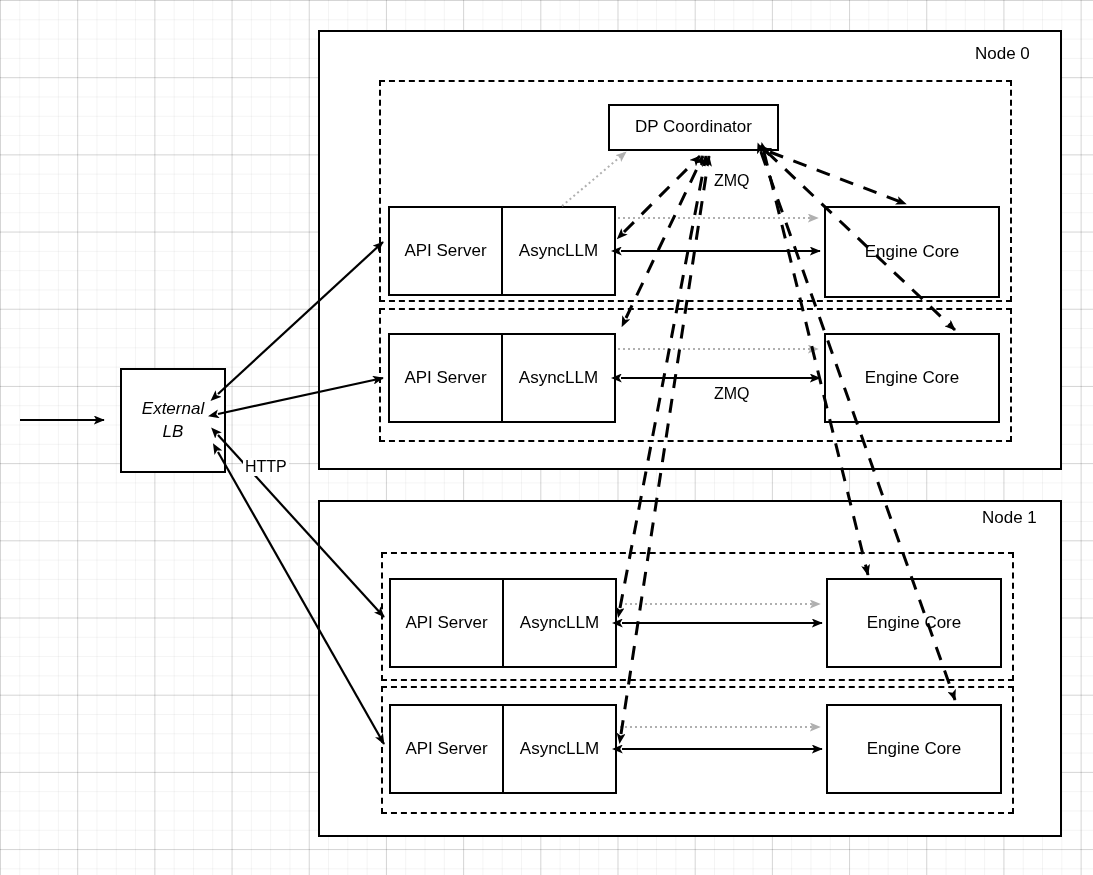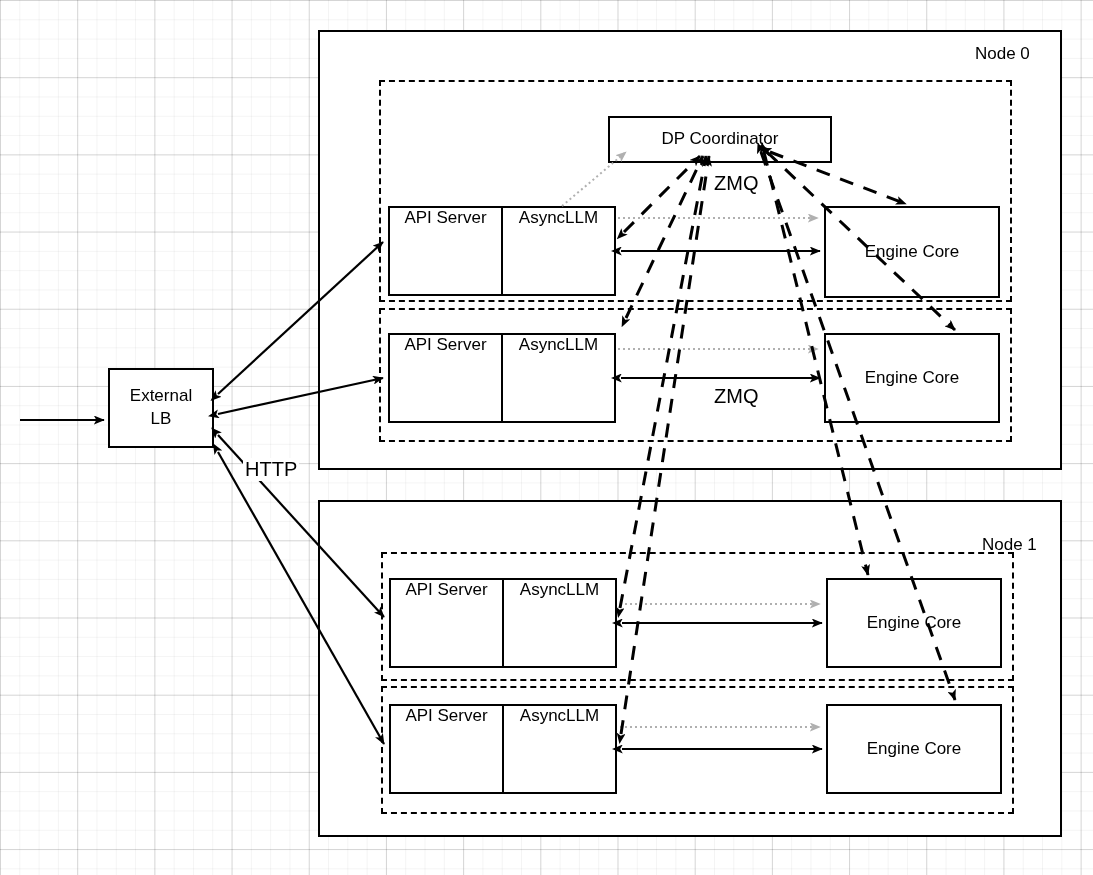--- a/index.html
+++ b/index.html
@@ -44,55 +44,55 @@
   .unit{
     position:absolute;
     border:2px solid #000;
     background:#ffffff;
     box-sizing:border-box;
     display:flex;
     align-items:stretch;
   }
   .unit .half{
     flex:1;
-    display:flex;align-items:flex-start;justify-content:center;
+    display:flex;align-items:center;justify-content:center;
     font-size:17px;color:#000;white-space:nowrap;
   }
   .unit .half.left{border-right:2px solid #000;}
   .plain{
     position:absolute;
     border:2px solid #000;
     background:#ffffff;
     box-sizing:border-box;
     display:flex;align-items:center;justify-content:center;
     text-align:center;
     font-size:17px;color:#000;
     line-height:1.35;
   }
   .edge-label{
     position:absolute;
-    font-size:20px;color:#000;
+    font-size:16px;color:#000;
     background:#ffffff;
     padding:0 2px;
     white-space:nowrap;
   }
 </style>
 </head>
 <body>
 
 <div id="canvas">
 
   <div class="node-box" style="left:318px;top:30px;width:744px;height:440px;"></div>
   <div class="node-label" style="left:975px;top:44px;">Node 0</div>
 
   <div class="dash-group" style="left:379px;top:80px;width:633px;height:222px;"></div>
 
   <div class="dash-group" style="left:379px;top:308px;width:633px;height:134px;"></div>
 
-  <div class="plain" style="left:608px;top:116px;width:224px;height:47px;">
+  <div class="plain" style="left:608px;top:104px;width:171px;height:47px;">
     <span>DP Coordinator</span>
   </div>
 
   <div class="unit" style="left:388px;top:206px;width:228px;height:90px;">
     <div class="half left">
       <span>API Server</span>
     </div>
     <div class="half">
       <span>AsyncLLM</span>
     </div>
@@ -107,21 +107,21 @@
     </div>
     <div class="half">
       <span>AsyncLLM</span>
     </div>
   </div>
   <div class="plain" style="left:824px;top:333px;width:176px;height:90px;">
     <span>Engine Core</span>
   </div>
 
   <div class="node-box" style="left:318px;top:500px;width:744px;height:337px;"></div>
-  <div class="node-label" style="left:982px;top:535px;">Node 1</div>
+  <div class="node-label" style="left:982px;top:508px;">Node 1</div>
 
   <div class="dash-group" style="left:381px;top:552px;width:633px;height:129px;"></div>
   <div class="dash-group" style="left:381px;top:686px;width:633px;height:128px;"></div>
 
   <div class="unit" style="left:389px;top:578px;width:228px;height:90px;">
     <div class="half left">
       <span>API Server</span>
     </div>
     <div class="half">
       <span>AsyncLLM</span>
@@ -136,21 +136,21 @@
       <span>API Server</span>
     </div>
     <div class="half">
       <span>AsyncLLM</span>
     </div>
   </div>
   <div class="plain" style="left:826px;top:704px;width:176px;height:90px;">
     <span>Engine Core</span>
   </div>
 
-  <div class="plain" style="left:108px;top:368px;width:106px;height:80px;flex-direction:column;">
+  <div class="plain" style="left:120px;top:368px;width:106px;height:105px;flex-direction:column;font-style:italic;">
     <span>External</span>
     <span>LB</span>
   </div>
 
   <svg id="wires" viewBox="0 0 1093 875">
     <defs>
       <marker id="ah" markerWidth="11" markerHeight="9" refX="10.2" refY="4.5" orient="auto" markerUnits="userSpaceOnUse">
         <path d="M0,0 L11,4.5 L0,9 L2.6,4.5 Z" fill="#000"></path>
       </marker>
       <marker id="ah-start" markerWidth="11" markerHeight="9" refX="0.8" refY="4.5" orient="auto-start-reverse" markerUnits="userSpaceOnUse">

